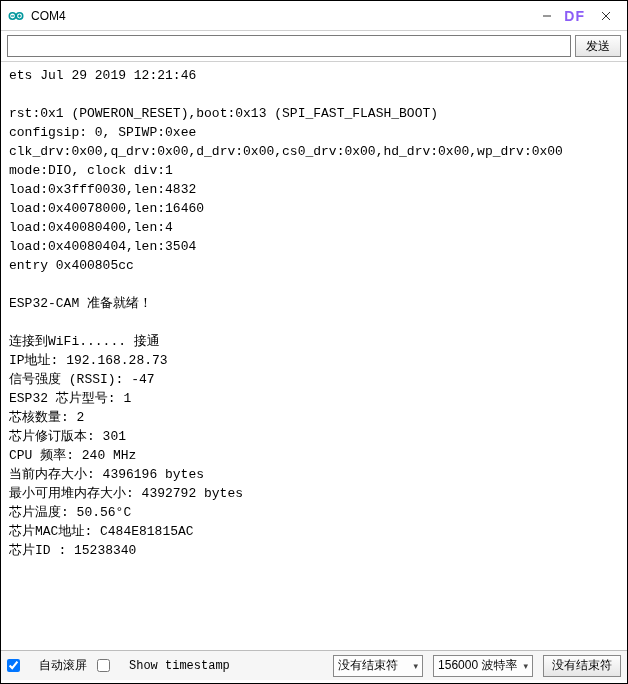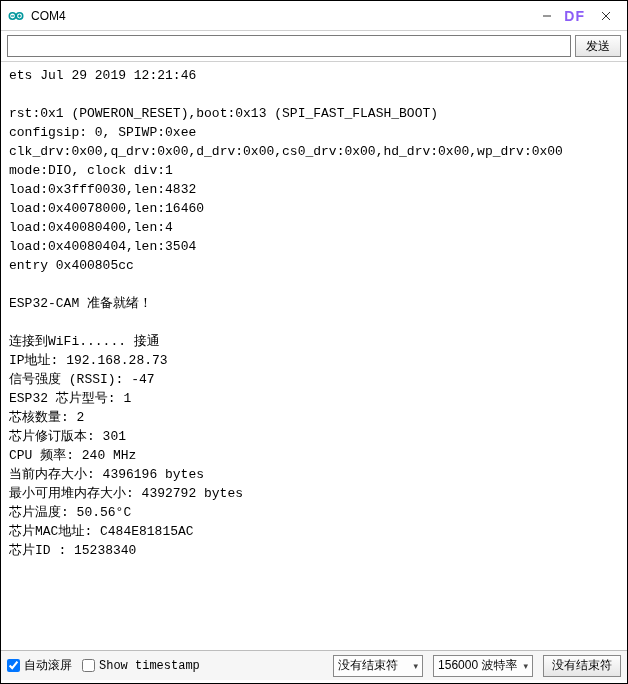--- a/index.html
+++ b/index.html
@@ -90,21 +90,21 @@
     height: 30px;
     border-top: 1px solid #bdbdbd;
     padding: 0 6px;
     gap: 10px;
     background: #f6f6f6;
     font-size: 12px;
   }
   .statusbar label {
     display: inline-flex;
     align-items: center;
-    gap: 4px;
+    gap: 19px;
   }
   .statusbar input[type="checkbox"] {
     width: 13px; height: 13px;
     margin: 0;
   }
   .statusbar .spacer { flex: 1; }
   .select {
     border: 1px solid #888;
     background: #fdfdfd;
     height: 22px;

